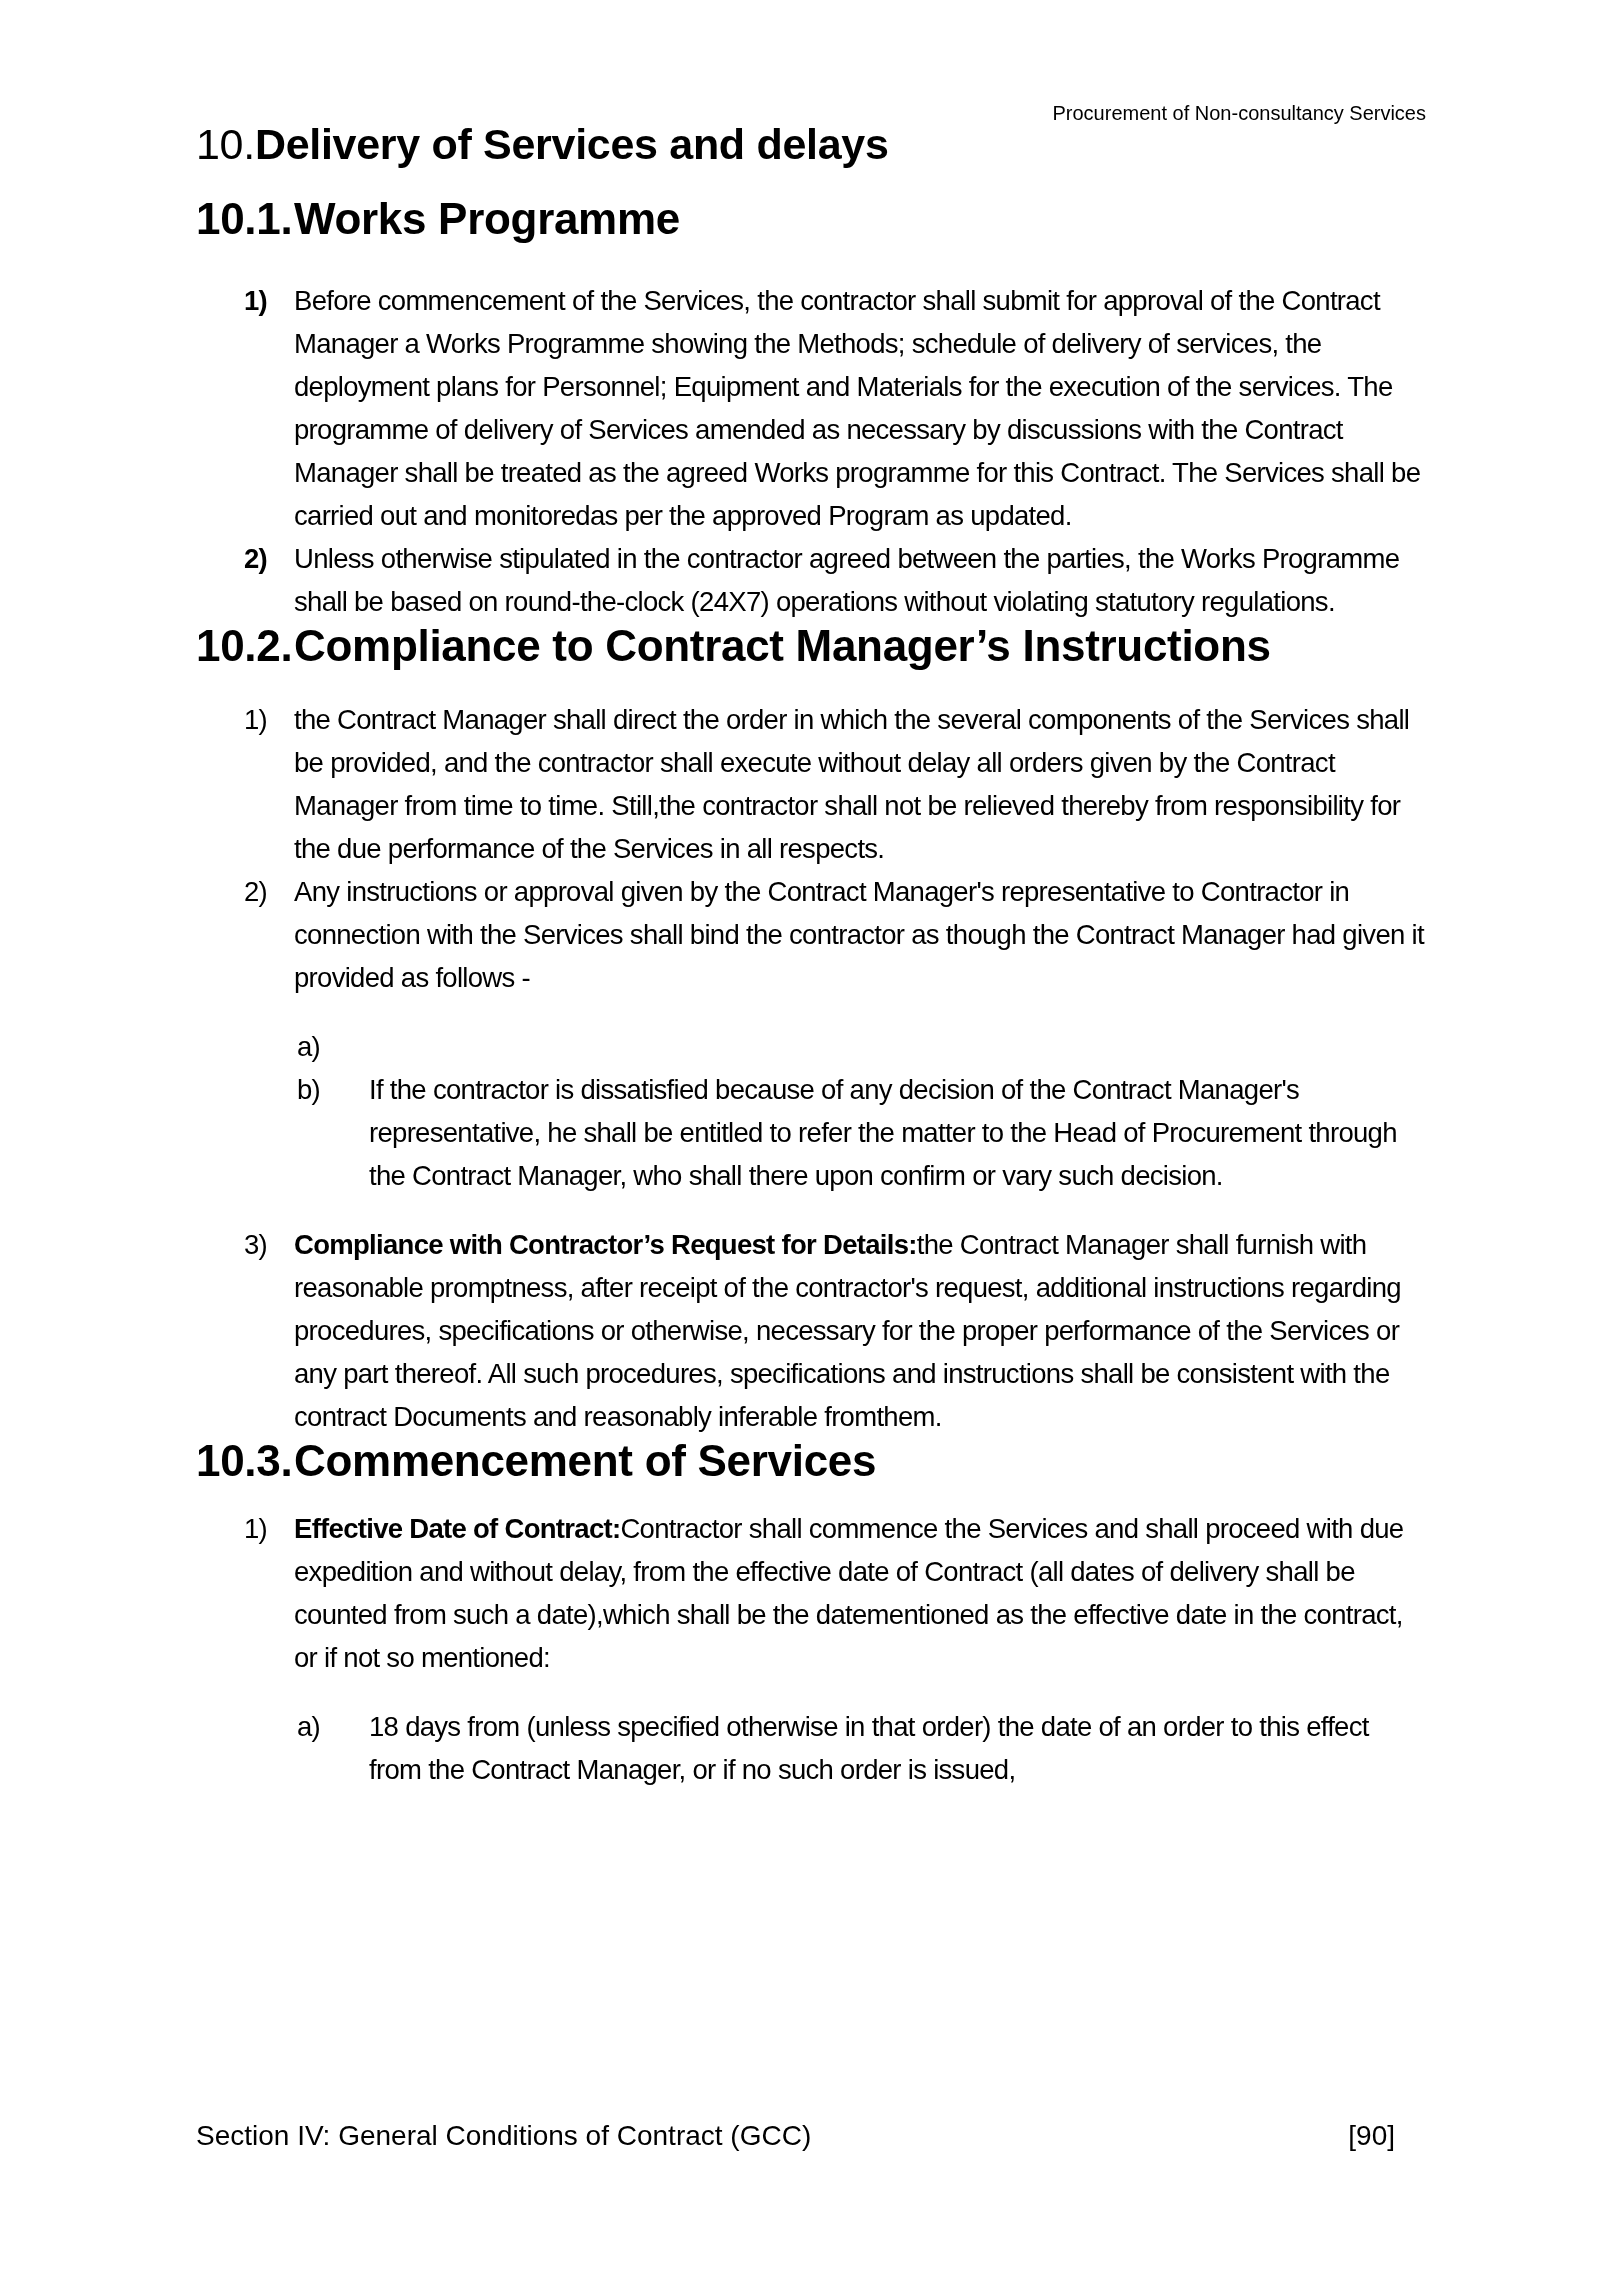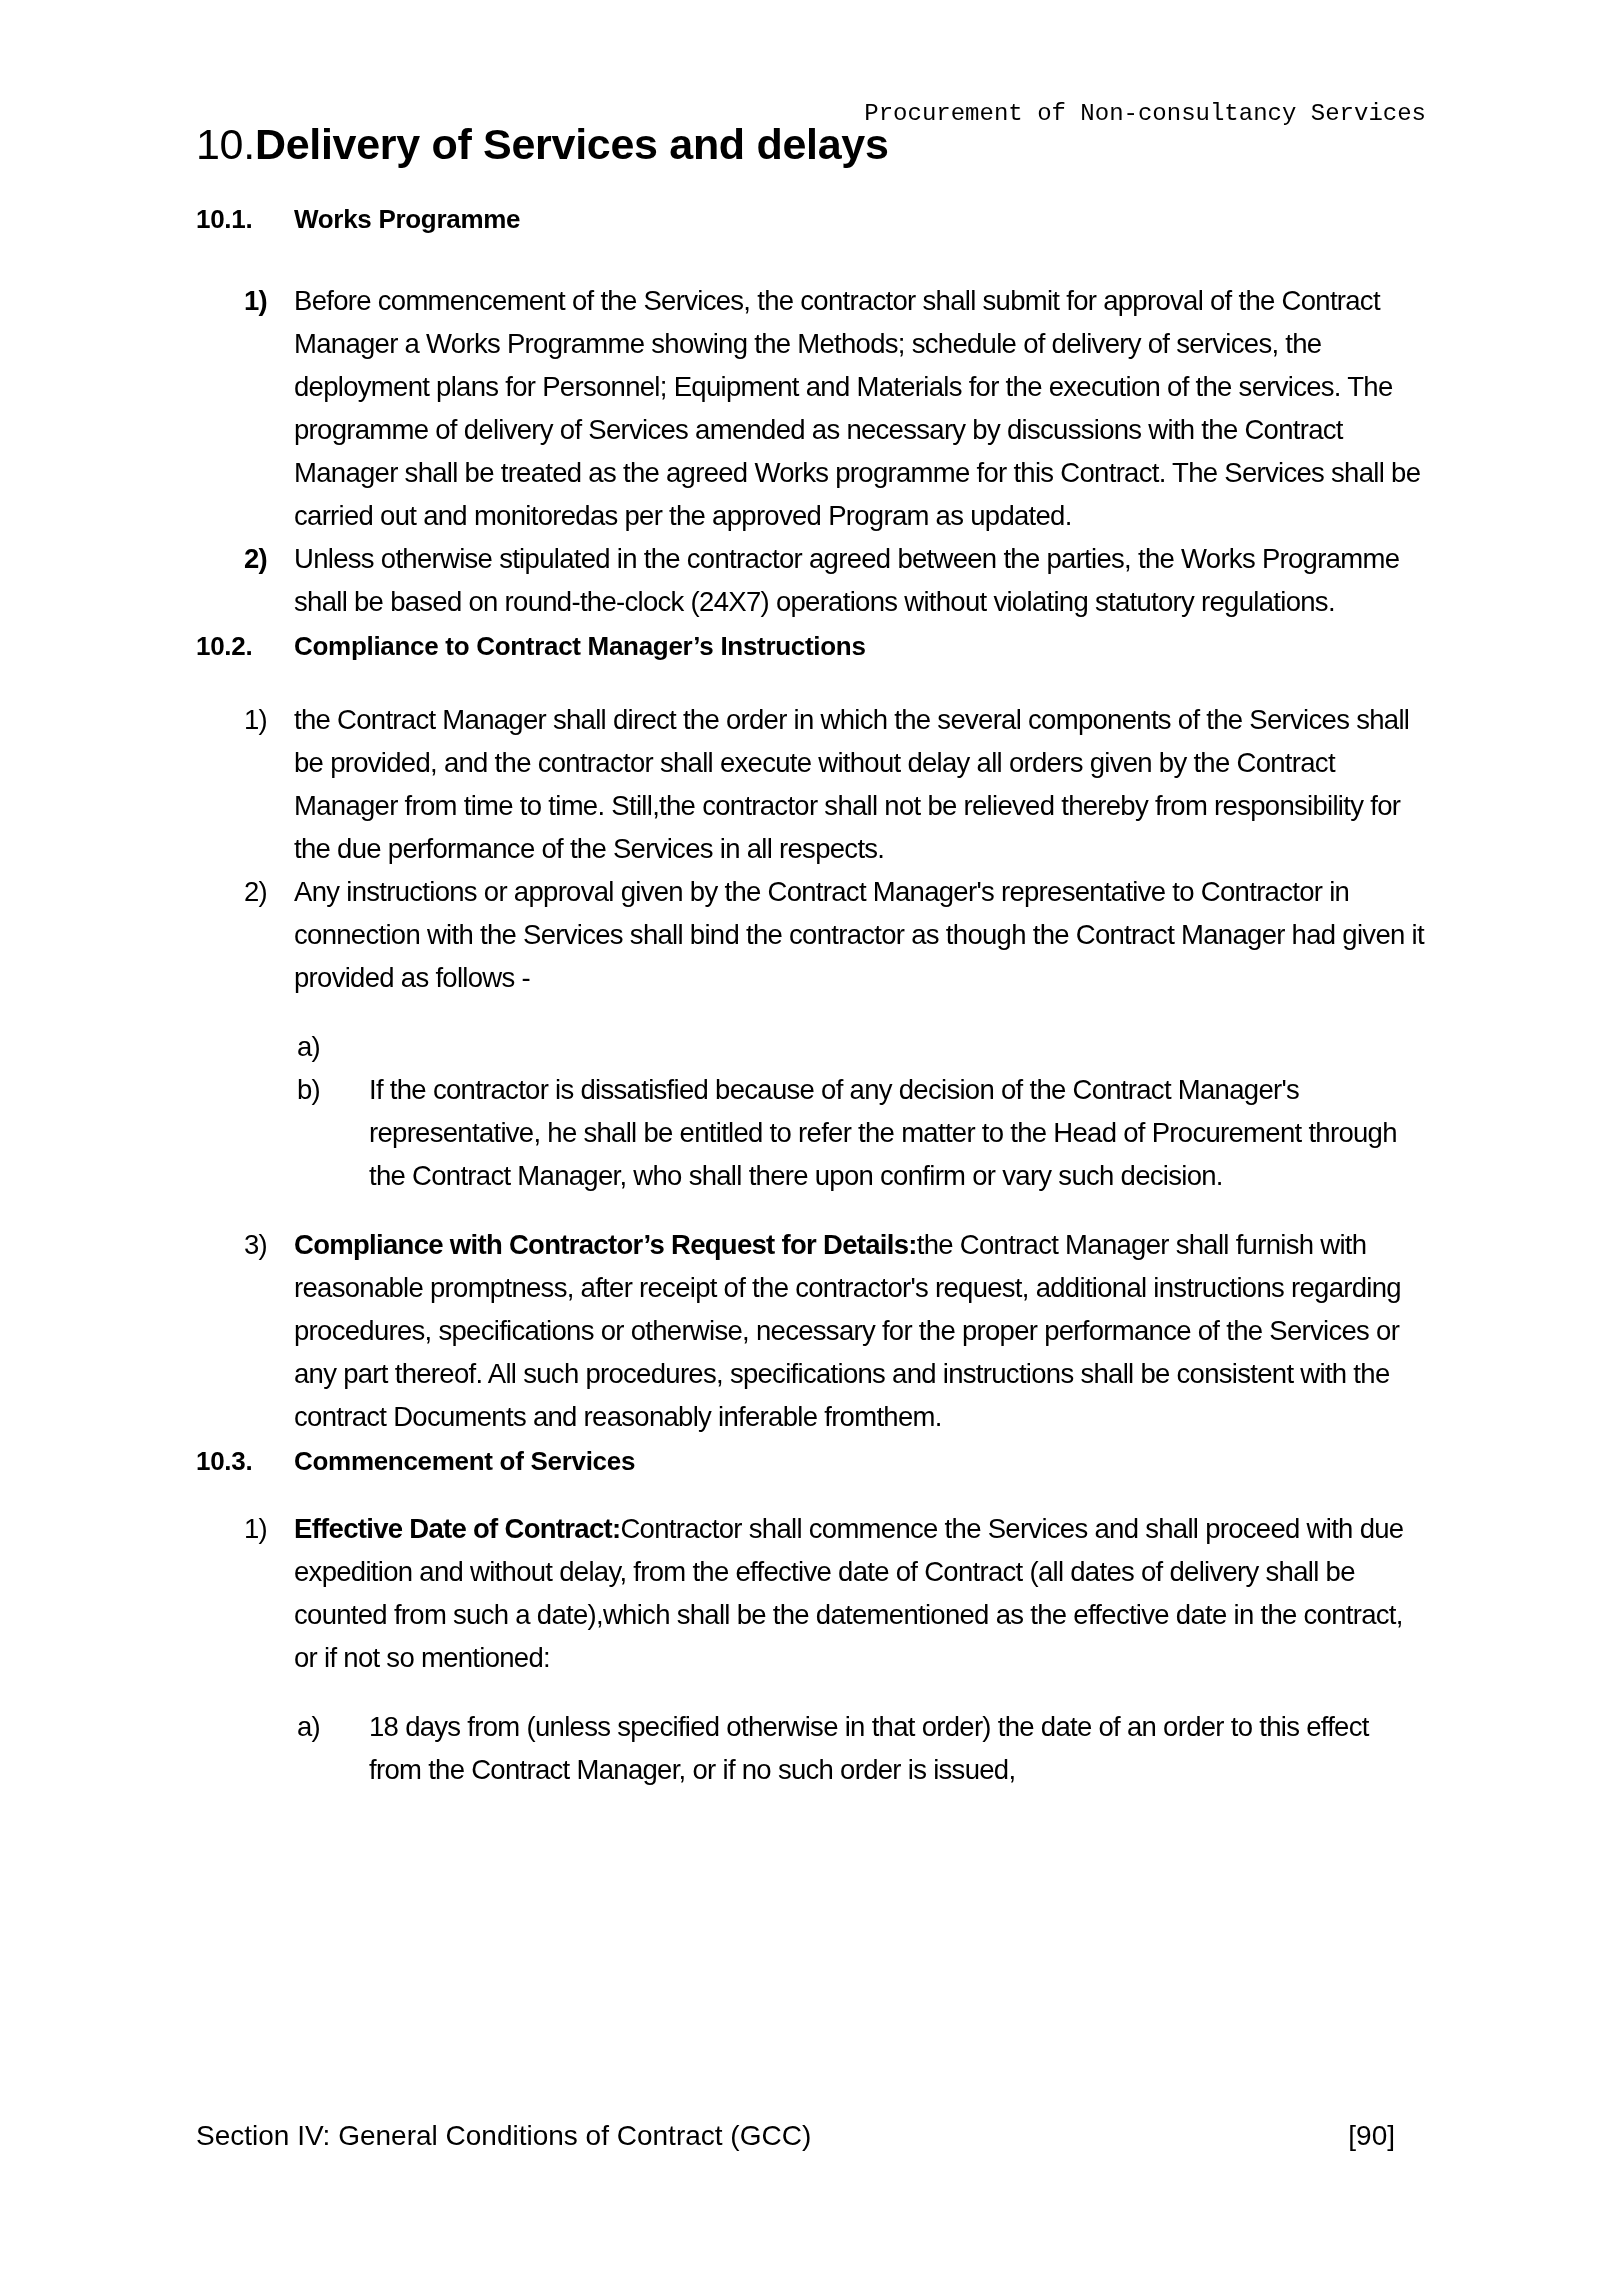--- a/index.html
+++ b/index.html
@@ -9,44 +9,43 @@
     height:2295px;
     background:#ffffff;
     font-family:"Liberation Sans", sans-serif;
     color:#000;
     overflow:hidden;
   }
   .page-header {
     position:absolute;
     top:97px;
     right:197px;
-    font-size:24px;
+    font-size:20px;
     line-height:33px;
     white-space:nowrap;
-    font-family:Liberation Mono, monospace;
   }
   .content {
     position:absolute;
     left:196px;
     top:0;
     width:1231px;
     padding-top:116px;
   }
   h1.doc-title {
     margin:0;
     font-size:43px;
     line-height:56px;
     font-weight:700;
     letter-spacing:-0.3px;
     white-space:nowrap;
   }
   h1.doc-title .h1-num { font-weight:400; }
   .h2 {
     display:flex;
-    font-size:26px;
+    font-size:44px;
     line-height:46px;
     font-weight:700;
     letter-spacing:-0.3px;
   }
   .h2 .h2-num { flex:0 0 98px; }
   .sec-1 .h2 { margin-top:23.6px; }
   .sec-2 .h2 { }
   .sec-3 .h2 { }
   .l1 { }
   .sec-1 .l1 { margin-top:37px; }

